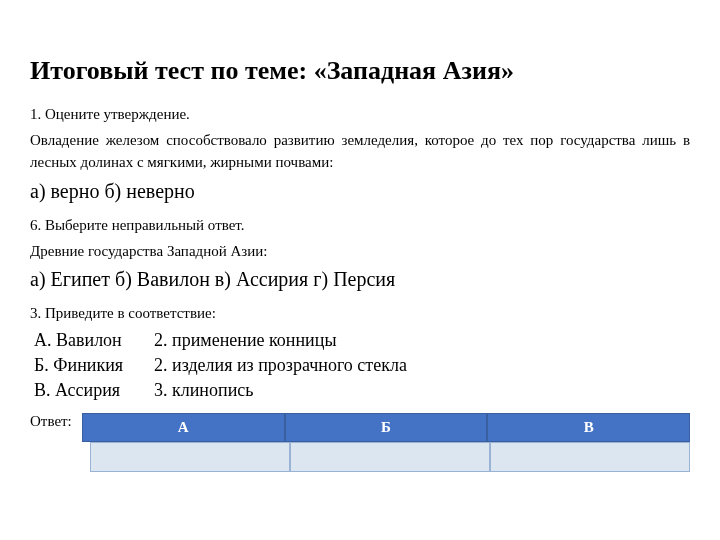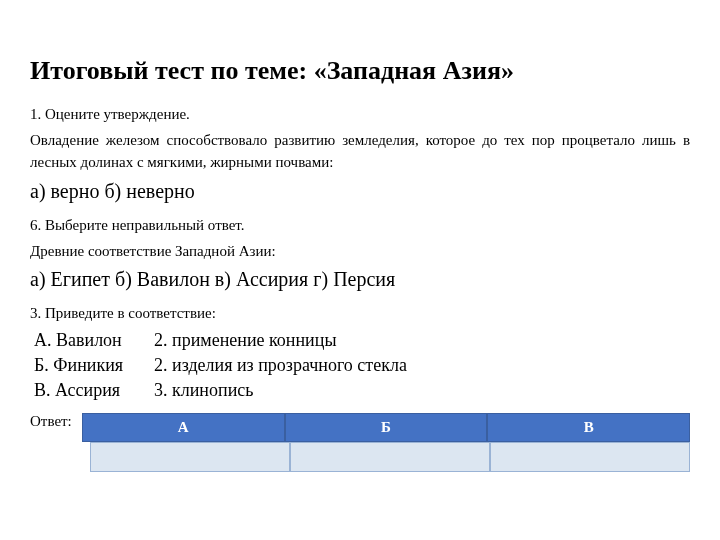--- a/index.html
+++ b/index.html
@@ -108,27 +108,27 @@
   </style>
 </head>
 <body>
 
 <div class="page">
 
   <div class="title">Итоговый тест по теме: «Западная Азия»</div>
 
   <div class="section">
     <div class="question-label">1. Оцените утверждение.</div>
-    <div class="question-text">Овладение железом способствовало развитию земледелия, которое до тех пор процветало лишь в лесных долинах с мягкими, жирными почвами:</div>
+    <div class="question-text">Овладение железом способствовало развитию земледелия, которое до тех пор государства лишь в лесных долинах с мягкими, жирными почвами:</div>
     <div class="answers">а) верно    б) неверно</div>
   </div>
 
   <div class="section">
     <div class="question-label">6. Выберите неправильный ответ.</div>
-    <div class="question-text">Древние соответствие Западной Азии:</div>
+    <div class="question-text">Древние государства Западной Азии:</div>
     <div class="answers">а) Египет    б) Вавилон    в) Ассирия    г) Персия</div>
   </div>
 
   <div class="section">
     <div class="question-label">3. Приведите в соответствие:</div>
     <table class="match-table">
       <tbody id="match-rows">
           <tr>
             <td>А. Вавилон</td>
             <td>2. применение конницы</td>

